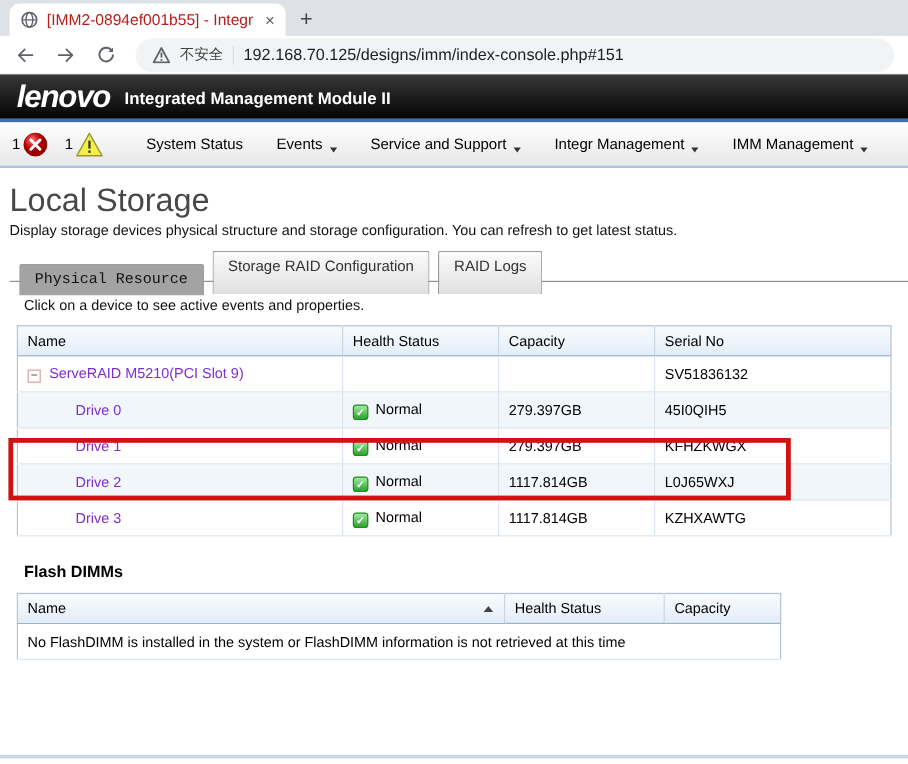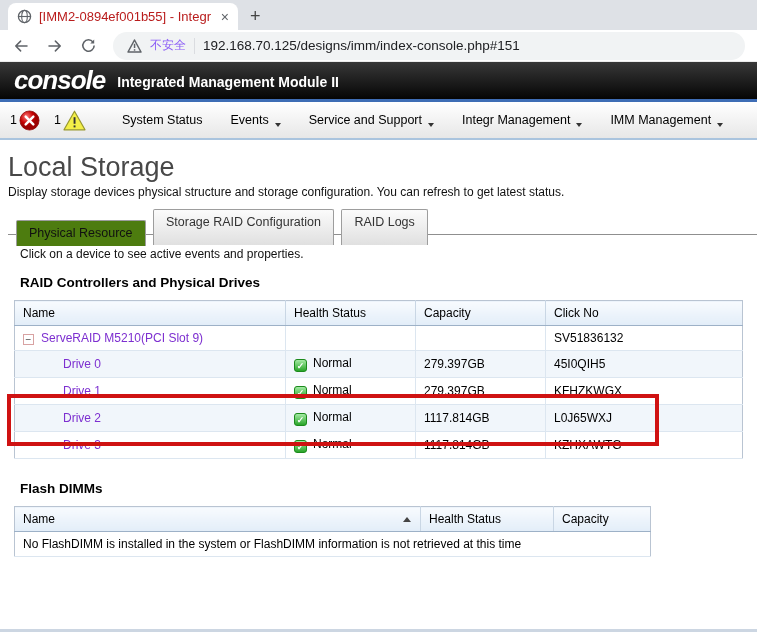--- a/index.html
+++ b/index.html
@@ -31,21 +31,21 @@
   }
   .toolbar {
     height: 32px; background: #ffffff; display: flex; align-items: center;
     padding: 0 12px; gap: 16px; border-bottom: 1px solid #ececec;
   }
   .navbtn { display: inline-flex; }
   .omnibox {
     flex: 1; height: 28px; background: #f1f3f4; border-radius: 14px;
     display: flex; align-items: center; padding: 0 14px; gap: 8px;
   }
-  .insecure { font-size: 12px; color: #8b5cf6; }
+  .insecure { font-size: 12px; color: #404040; }
   .omni-div { width: 1px; height: 16px; background: #dadce0; }
   .url { font-size: 13.5px; color: #202124; white-space: nowrap; overflow: hidden; }
 
   
   .imm-header {
     height: 40px; background: linear-gradient(#383838, #050505);
     border-bottom: 3px solid #3e6db5;
     display: flex; align-items: center; padding-left: 14px;
   }
   .imm-logo {
@@ -85,35 +85,35 @@
     border: 1px solid #8aa4c0; border-radius: 3px;
   }
 
   .tabs { margin-top: 10px; border-bottom: 1px solid #8f8f8f; padding-left: 8px; height: 26px; }
   .ptab {
     display: inline-block; height: 36px; padding: 5px 12px 0; font-size: 12.5px; color: #333;
     background: linear-gradient(#fbfbfb, #e0e0e0);
     border: 1px solid #9d9d9d; border-bottom: none;
     border-radius: 2px 2px 0 0; margin-right: 3px; vertical-align: bottom;
   }
-  .ptab.active { background: #4d7c0f; height: 26px; position: relative; top: 1px; color: #111; }
+  .ptab.active { background: #a3a3a3; height: 26px; position: relative; top: 1px; color: #111; font-family: Liberation Mono, monospace; }
 
   .hint { font-size: 12px; color: #111; margin: 12px 0 0 12px; }
   .section-heading { font-size: 13.5px; font-weight: bold; color: #000; margin: 14px 0 0 12px; }
 
   .table-wrap { position: relative; margin: 10px 0 0 6px; width: 728px; }
   table.grid { border-collapse: collapse; font-size: 12px; border: 1px solid #b9c4d2; table-layout: fixed; }
   table.grid th {
     background: linear-gradient(#f8fbfe, #e2edf8);
     border-bottom: 1px solid #9db1c7; border-right: 1px solid #c9d6e4;
     font-weight: normal; text-align: left; padding: 5px 8px; color: #000; height: 25px;
   }
   table.grid th:last-child { border-right: none; }
   table.grid td {
-    padding: 5px 8px; height: 25px;
+    padding: 5px 8px; height: 30px;
     border-bottom: 1px solid #dce6f0; border-right: 1px solid #dce6f0;
     color: #000;
   }
   table.grid td:last-child { border-right: none; }
   table.grid tr.alt { background: #f1f6fb; }
   td.cell-name.indent { padding-left: 48px; }
   .devlink { color: #7d2fd0; text-decoration: none; cursor: pointer; }
   .expand-box {
     display: inline-block; width: 11px; height: 11px; line-height: 9px;
     text-align: center; border: 1px solid #d8a2a2; background: #fff;
@@ -186,21 +186,21 @@
           </svg>
       </span>
       <span class="insecure">不安全</span>
       <span class="omni-div"></span>
       <span class="url">192.168.70.125/designs/imm/index-console.php#151</span>
     </div>
   </div>
 </div>
 
 <div class="imm-header">
-  <span class="imm-logo">console</span>
+  <span class="imm-logo">lenovo</span>
   <span class="imm-product">Integrated Management Module II</span>
 </div>
 
 <div class="imm-nav">
   <div class="status-group">
     <span class="status-count">1</span>
     <span style="display:inline-flex;">
       <svg width="21" height="21" viewBox="0 0 22 22">
           <defs>
             <radialGradient id="gr" cx="35%" cy="30%">
@@ -253,36 +253,35 @@
 
 
   <div class="tabs">
     <span class="ptab active">Physical Resource</span>
     <span class="ptab">Storage RAID Configuration</span>
     <span class="ptab">RAID Logs</span>
   </div>
 
   <p class="hint">Click on a device to see active events and properties.</p>
 
-  <h3 class="section-heading">RAID Controllers and Physical Drives</h3>
 
   <div class="table-wrap">
     <table class="grid" style="width:728px;">
       <colgroup>
           <col style="width:271px">
           <col style="width:130px">
           <col style="width:130px">
           <col style="width:197px">
         </colgroup>
       <thead>
         <tr>
           <th>Name</th>
           <th>Health Status</th>
           <th>Capacity</th>
-          <th>Click No</th>
+          <th>Serial No</th>
         </tr>
       </thead>
       <tbody>
           <tr>
             <td class="cell-name"><span class="expand-box">−</span><a class="devlink">ServeRAID M5210(PCI Slot 9)</a></td>
             <td></td>
             <td></td>
             <td>SV51836132</td>
           </tr>
           <tr class="alt">

